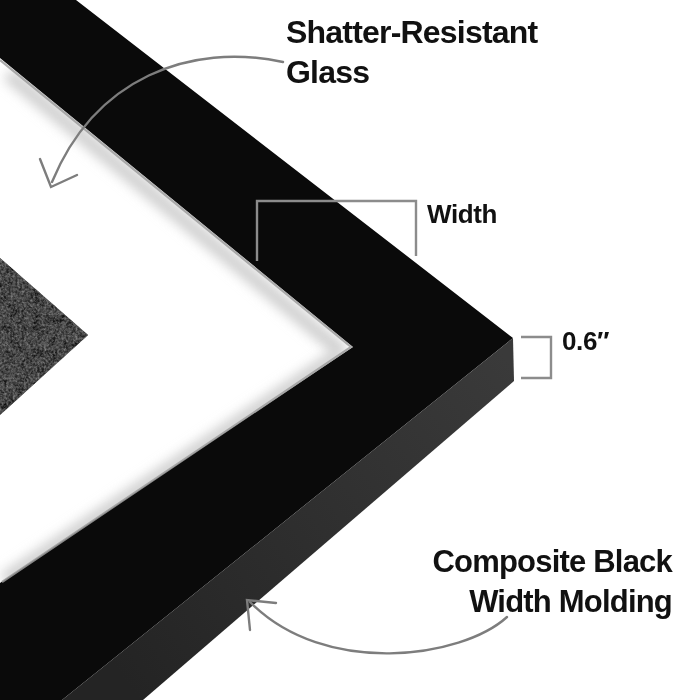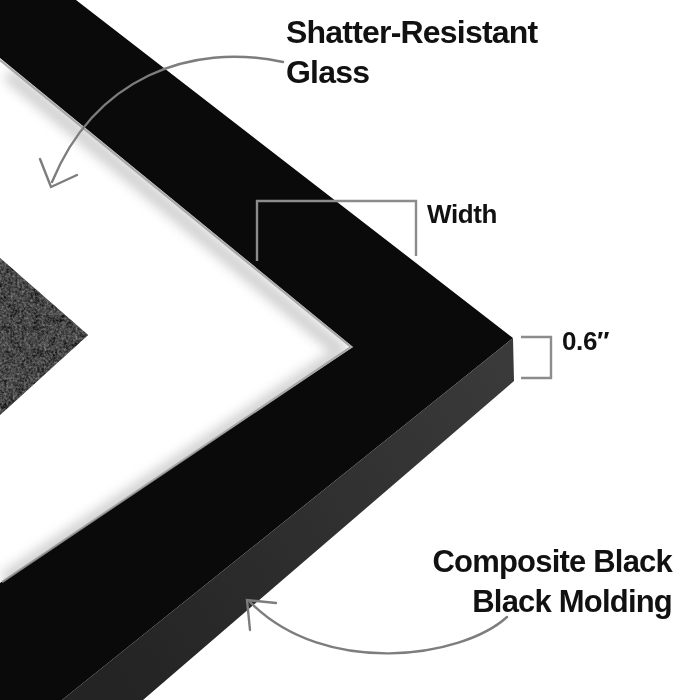--- a/index.html
+++ b/index.html
@@ -111,16 +111,16 @@
   <div class="label label-width">
     <div>Width</div>
   </div>
 
   <div class="label label-depth">
     <div>0.6″</div>
   </div>
 
   <div class="label label-molding">
     <div>Composite Black</div>
-    <div>Black Molding</div>
+    <div>Width Molding</div>
   </div>
 
 </div>
 
 </body></html>

